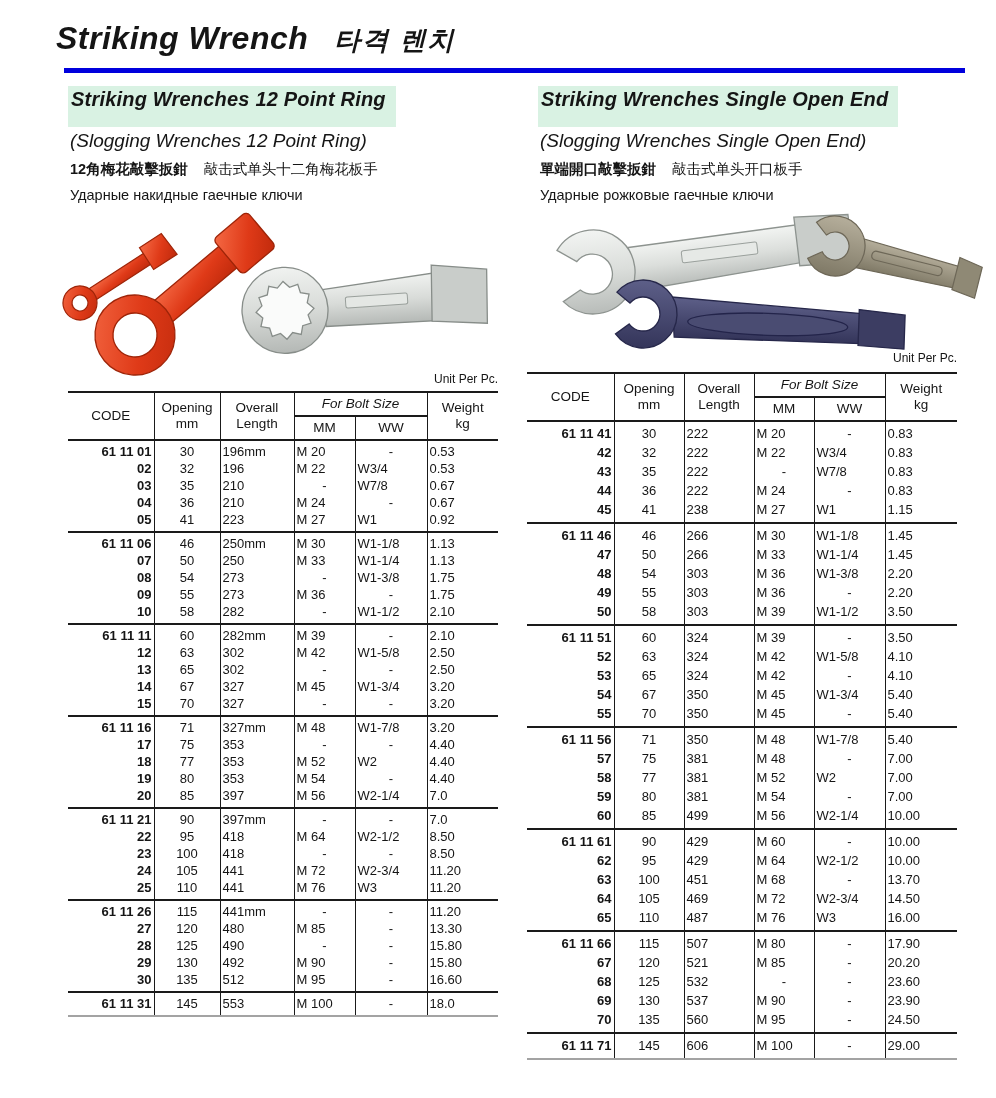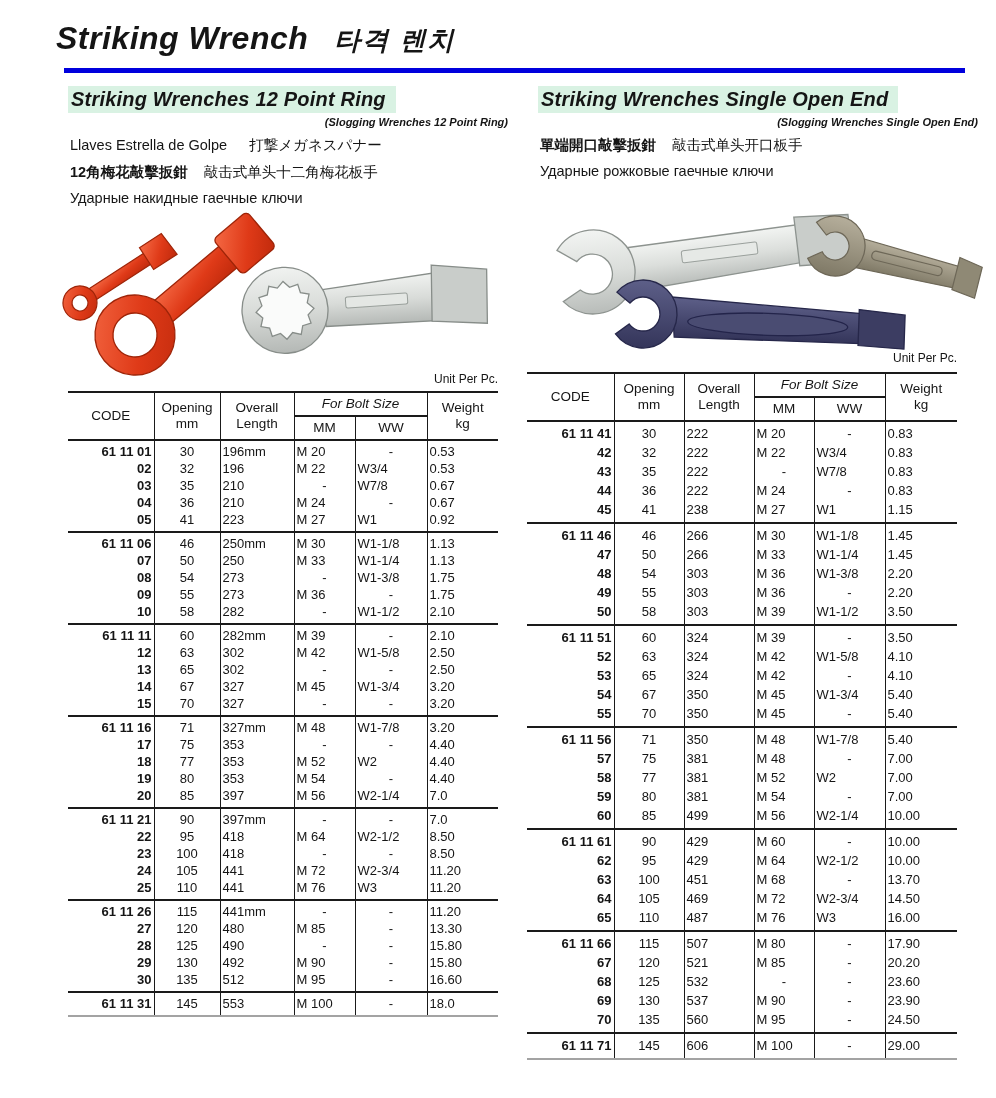--- a/index.html
+++ b/index.html
@@ -14,23 +14,23 @@
   }
   .page-title .ko{font-size:26px;margin-left:26px;letter-spacing:2px;}
   .blue-rule{position:absolute;left:64px;top:68px;width:901px;height:5px;background:#0000dd;}
 
   
   .col{position:absolute;top:86px;width:440px;}
   #col-left{left:68px;}
   #col-right{left:538px;}
   .sec-head{
     display:inline-block;background:#d9f2e3;font-size:20px;font-weight:bold;
-    font-style:italic;padding:2px 10px 2px 3px;white-space:nowrap;letter-spacing:.2px;
+    font-style:italic;padding:2px 10px 16px 3px;white-space:nowrap;letter-spacing:.2px;
   }
-  .sec-sub{font-size:11px;font-weight:bold;font-style:italic;margin:3px 0 0 2px;white-space:nowrap;text-align:right;}
+  .sec-sub{font-size:19px;font-weight:normal;font-style:italic;margin:3px 0 0 2px;white-space:nowrap;}
   .lang{font-size:14.5px;margin:8px 0 0 2px;white-space:nowrap;}
   .lang .ja{margin-left:18px;}
   .lang .zh-b{font-weight:bold;}
   .lang .zh{margin-left:12px;}
 
   
   .art{position:absolute;pointer-events:none;}
   #art-left{left:40px;top:210px;}
   #art-right{left:533px;top:194px;}
 
@@ -74,24 +74,20 @@
 
 <div class="page-title">
   <span>Striking Wrench</span><span class="ko">타격 렌치</span>
 </div>
 <div class="blue-rule"></div>
 
 <div class="col" id="col-left">
   <div><span class="sec-head">Striking Wrenches 12 Point Ring</span></div>
   <div class="sec-sub">(Slogging Wrenches 12 Point Ring)</div>
   <div class="lang">
-    <span>Llaves Estrella de Golpe</span>
-    <span class="ja">打撃メガネスパナー</span>
-  </div>
-  <div class="lang">
     <span class="zh-b">12角梅花敲擊扳鉗</span>
     <span class="zh">敲击式单头十二角梅花板手</span>
   </div>
   <div class="lang">Ударные накидные гаечные ключи</div>
 </div>
 
 <div class="col" id="col-right">
   <div><span class="sec-head">Striking Wrenches Single Open End</span></div>
   <div class="sec-sub">(Slogging Wrenches Single Open End)</div>
   <div class="lang">

